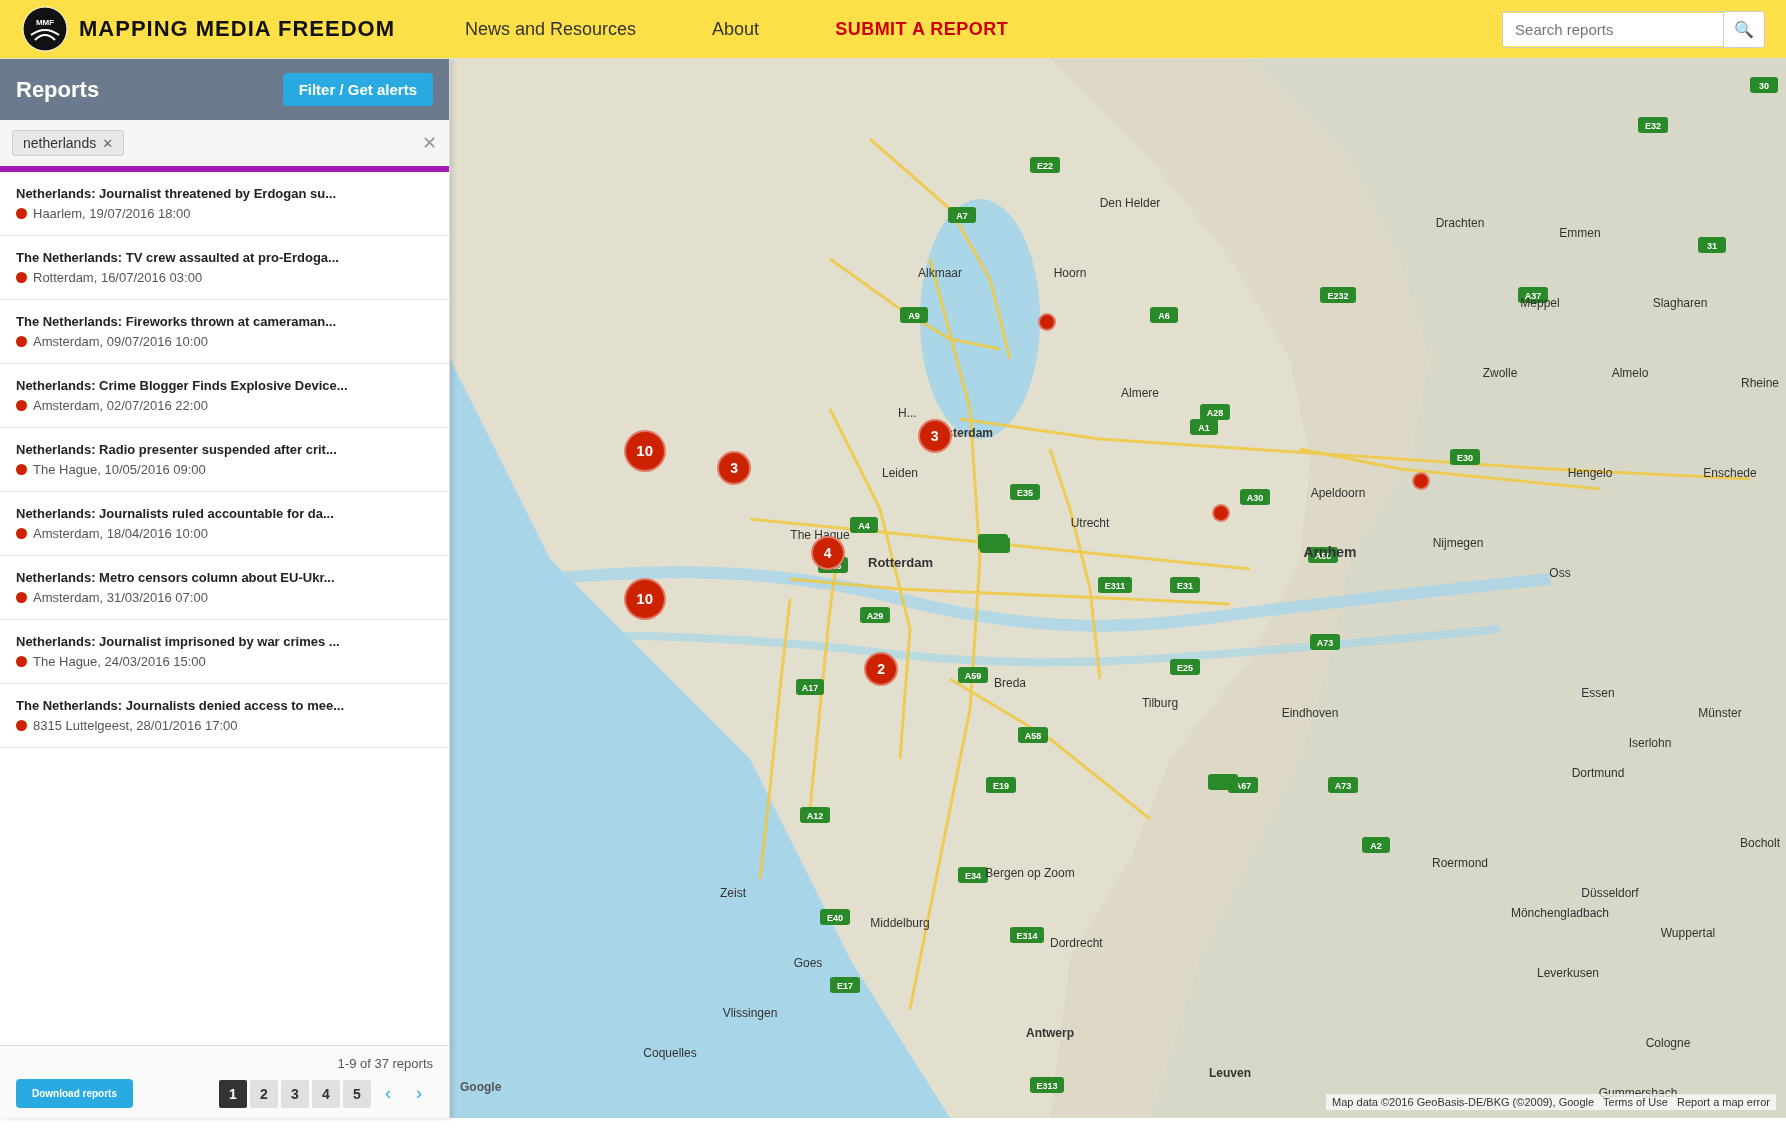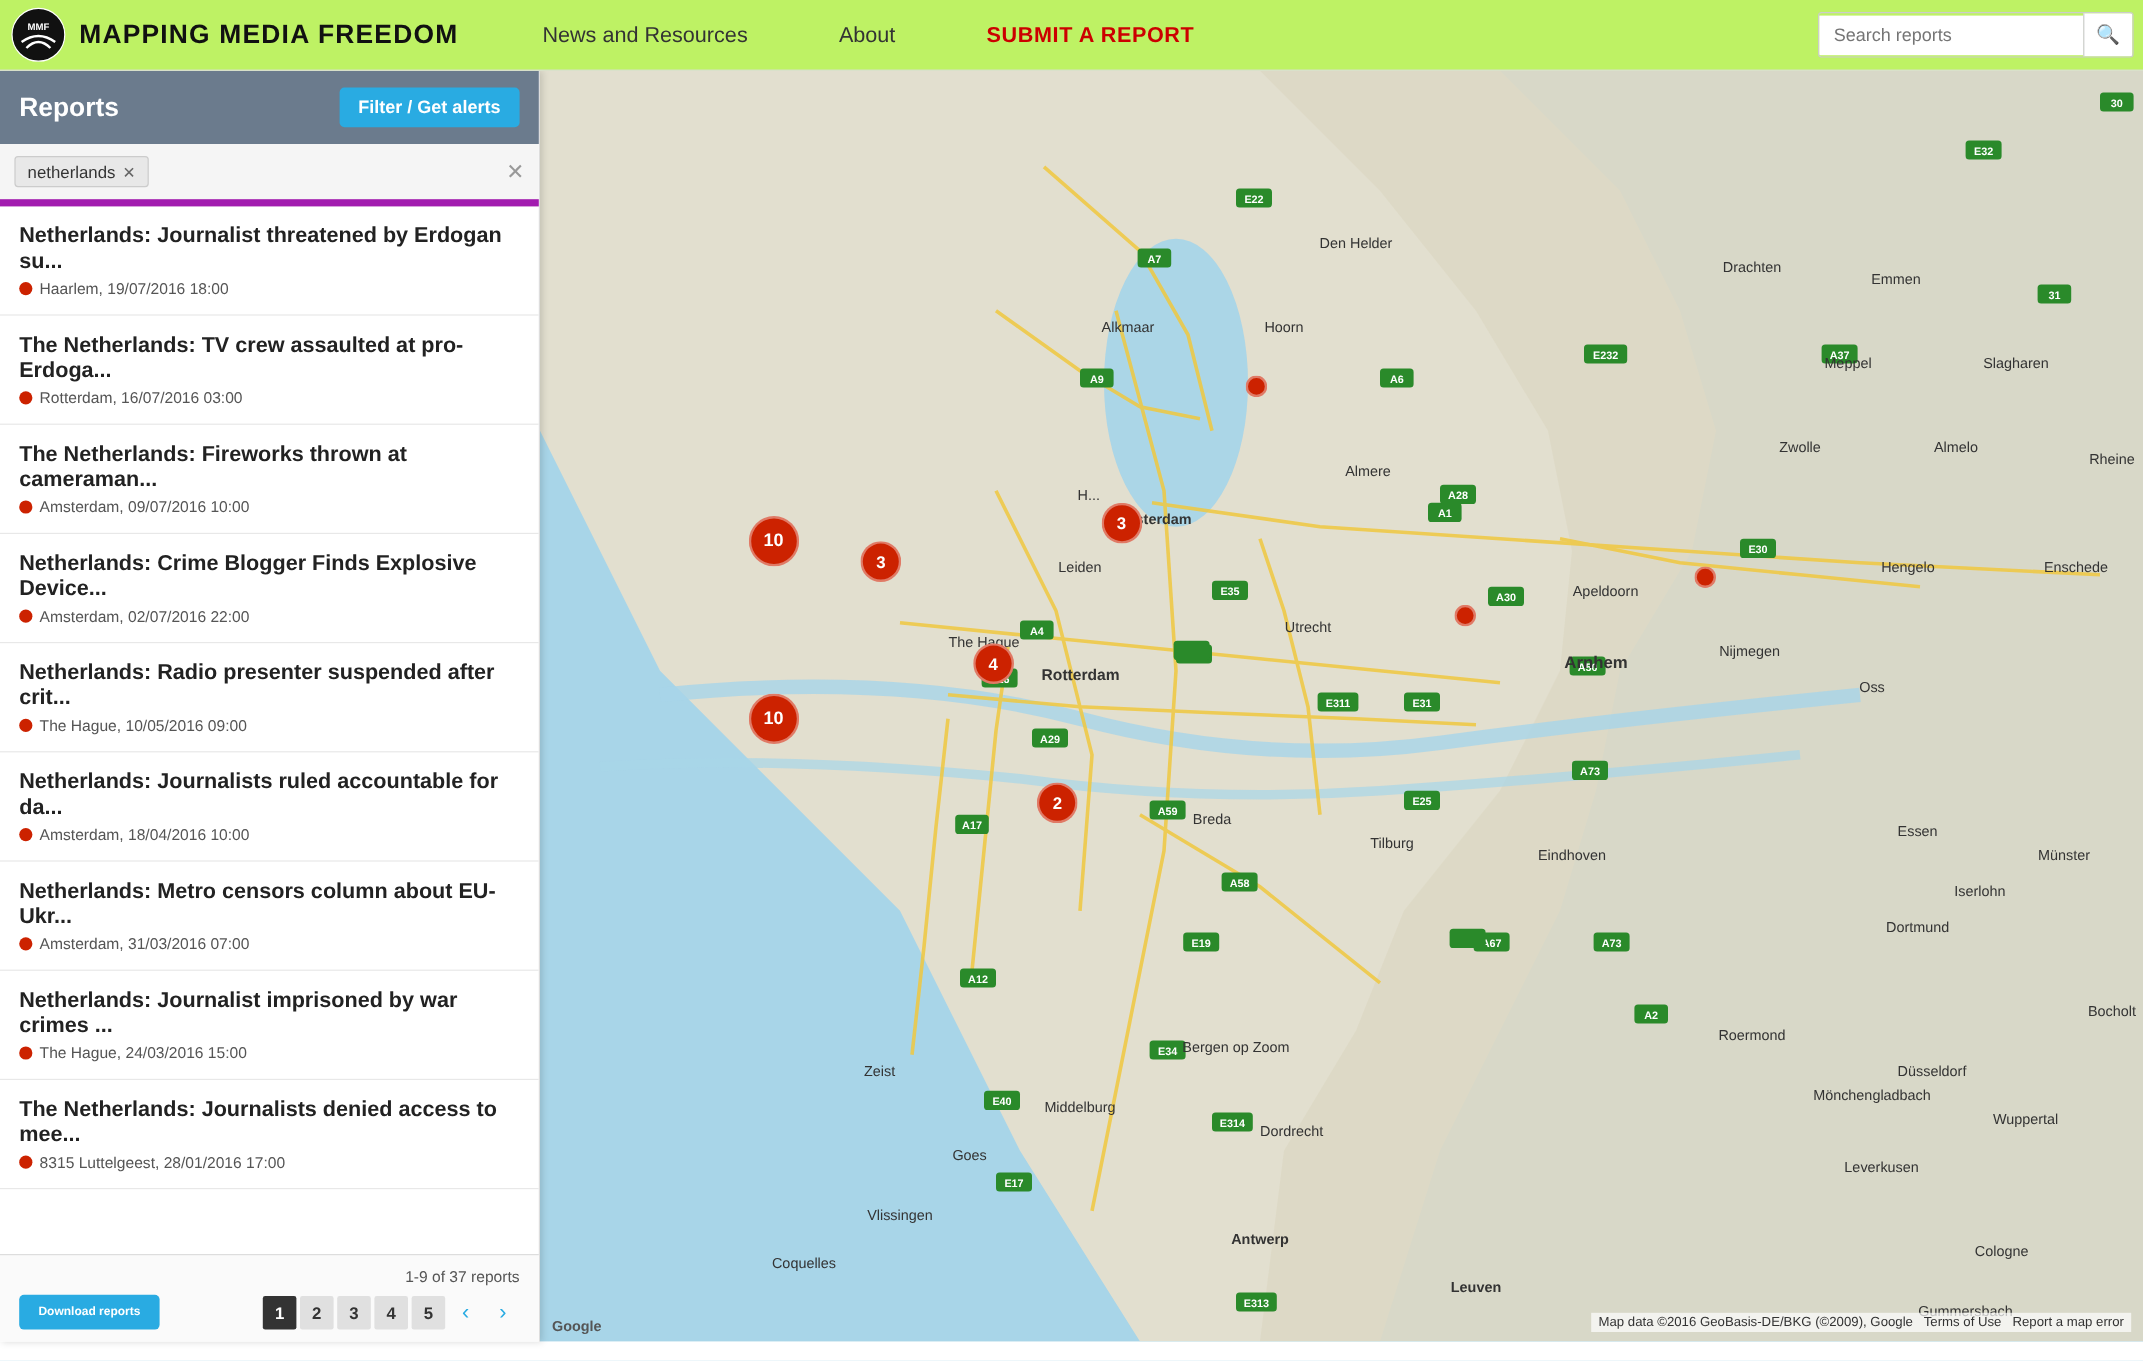--- a/index.html
+++ b/index.html
@@ -3,23 +3,23 @@
   <meta charset="utf-8">
   <style>
     * { margin: 0; padding: 0; box-sizing: border-box; }
     body { font-family: Arial, sans-serif; width: 1786px; height: 1134px; overflow: hidden; }
 
     
     #header {
       display: flex;
       align-items: center;
       height: 59px;
-      background: #bef264;
+      background: #fde047;
       border-bottom: 1px solid #ddd;
-      padding: 0 8px;
+      padding: 0 21px;
       position: relative;
       z-index: 100;
     }
     #logo-area {
       display: flex;
       align-items: center;
       gap: 10px;
       margin-right: 40px;
     }
     #logo-icon {
@@ -155,21 +155,21 @@
     #report-list {
       flex: 1;
       overflow-y: auto;
     }
     .report-item {
       padding: 14px 16px;
       border-bottom: 1px solid #e8e8e8;
       cursor: pointer;
     }
     .report-title {
-      font-size: 18px;
+      font-size: 13px;
       font-weight: 600;
       color: #222;
       margin-bottom: 5px;
     }
     .report-meta {
       display: flex;
       align-items: center;
       gap: 6px;
       font-size: 13px;
       color: #555;
@@ -283,21 +283,21 @@
       position: absolute;
       bottom: 8px;
       right: 10px;
       font-size: 11px;
       color: #333;
       background: rgba(255,255,255,0.7);
       padding: 2px 6px;
     }
     #google-logo {
       position: absolute;
-      bottom: 6px;
+      bottom: 24px;
       left: 10px;
       font-size: 12px;
       color: #555;
       font-weight: 700;
     }
 
     
     #map-image {
       width: 100%;
       height: 100%;

